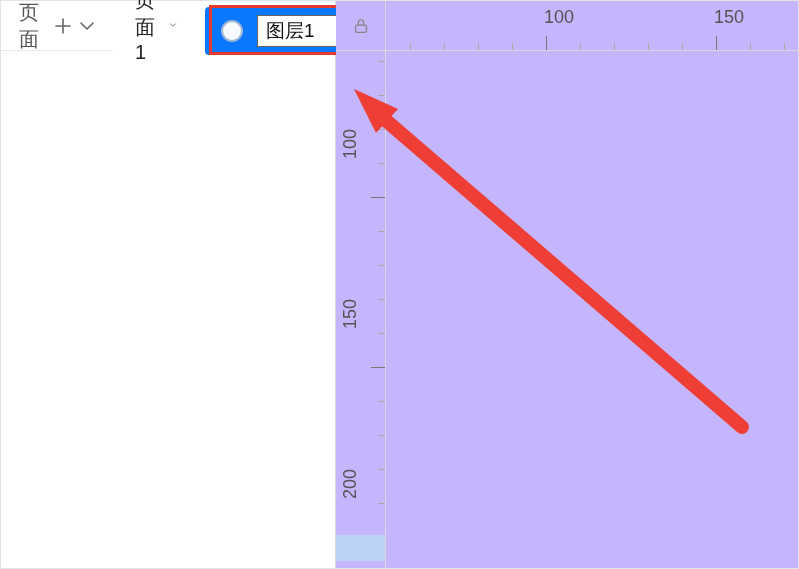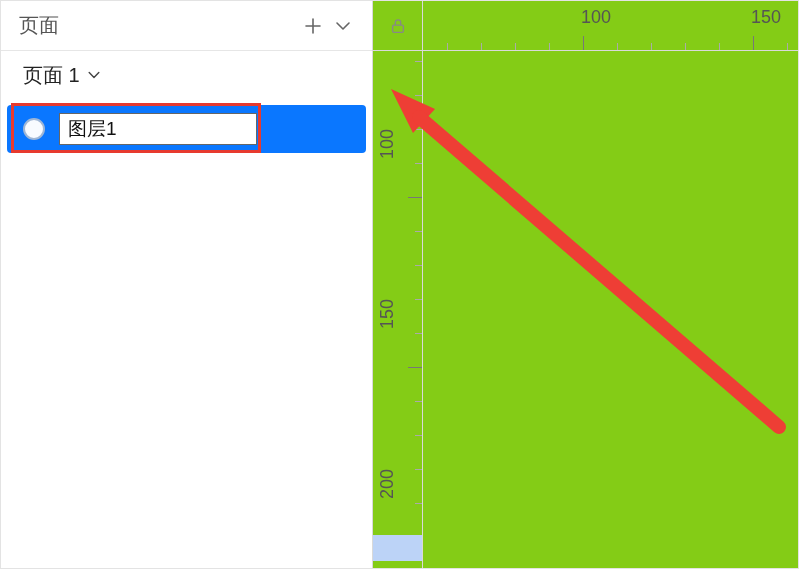--- a/index.html
+++ b/index.html
@@ -1,32 +1,32 @@
 <!DOCTYPE html>
 <html><head>
 <meta charset="utf-8">
 <style>
   * { box-sizing: border-box; margin: 0; padding: 0; }
   html, body { width: 799px; height: 569px; overflow: hidden; font-family: -apple-system, "PingFang SC", "Microsoft YaHei", sans-serif; background: #fff; }
   .root { display: flex; width: 100%; height: 100%; border: 1px solid #e3e3e3; }
-  .sidebar { width: 372px; height: 100%; border-right: 1px solid #d9d9d9; display: flex; flex-direction: column; }
+  .sidebar { width: 335px; height: 100%; border-right: 1px solid #d9d9d9; display: flex; flex-direction: row; }
   .panel-header { display: flex; align-items: center; height: 50px; padding: 0 14px 0 18px; border-bottom: 1px solid #e6e6e6; color: #555; font-size: 20px; }
   .panel-header .spacer { flex: 1; }
   .icon-btn { width: 30px; height: 30px; display: flex; align-items: center; justify-content: center; color: #666; cursor: pointer; }
   .page-row { display: flex; align-items: center; height: 48px; padding: 0 22px; font-size: 20px; color: #222; gap: 6px; cursor: pointer; }
   .page-row svg { color: #444; }
   .layer-list { padding-top: 6px; }
   .layer-item { display: flex; align-items: center; height: 48px; padding: 0 22px; gap: 14px; font-size: 19px; color: #333; }
   .layer-item.selected { background: #0a77ff; border-radius: 4px; margin: 0 6px; padding: 0 16px; height: 48px; }
   .layer-icon.circle { width: 22px; height: 22px; border: 2px solid #9eb6d6; border-radius: 50%; background: #f8fbff; }
   .layer-icon.rect { width: 22px; height: 16px; border: 2px solid #9f9f9f; background: #e8e8e8; }
   .rename-wrap { flex: 1; position: relative; }
   .rename-input { width: 198px; height: 32px; padding: 2px 8px; font-size: 19px; font-family: inherit; border: 1px solid #666; background: #fff; color: #111; outline: none; }
   .red-annot { position: absolute; top: -10px; left: -48px; width: 250px; height: 50px; border: 3px solid #e73a2e; pointer-events: none; }
-  .canvas-area { flex: 1; position: relative; background: #84cc16; }
+  .canvas-area { flex: 1; position: relative; background: #c4b5fd; }
   .lock-cell { position: absolute; top: 0; left: 0; width: 50px; height: 50px; border-right: 1px solid #d9d9d9; border-bottom: 1px solid #d9d9d9; display: flex; align-items: center; justify-content: center; color: #888; }
   .ruler-h { position: absolute; top: 0; left: 50px; right: 0; height: 50px; border-bottom: 1px solid #d9d9d9; overflow: hidden; }
   .ruler-v { position: absolute; top: 50px; left: 0; width: 50px; bottom: 0; border-right: 1px solid #d9d9d9; overflow: hidden; }
   .ruler-h .tick-major { position: absolute; bottom: 0; width: 1px; height: 14px; background: #777; }
   .ruler-h .tick-minor { position: absolute; bottom: 0; width: 1px; height: 7px; background: #aaa; }
   .ruler-h .tick-label { position: absolute; top: 6px; font-size: 18px; color: #555; transform: translateX(-2px); }
   .ruler-v .tick-major { position: absolute; right: 0; height: 1px; width: 14px; background: #777; }
   .ruler-v .tick-minor { position: absolute; right: 0; height: 1px; width: 7px; background: #aaa; }
   .ruler-v .tick-label { position: absolute; left: 4px; font-size: 18px; color: #555; writing-mode: vertical-rl; transform: translateY(-2px) rotate(180deg); }
   .ruler-v .highlight { position: absolute; left: 0; right: 0; background: #bcd3f7; }

